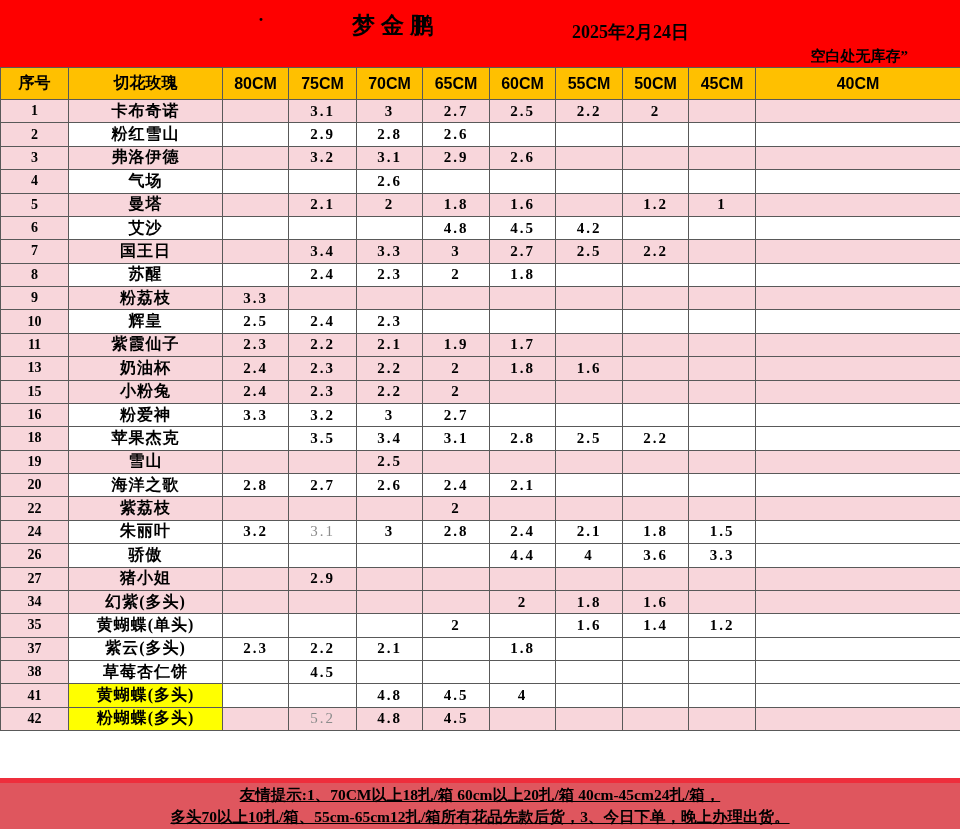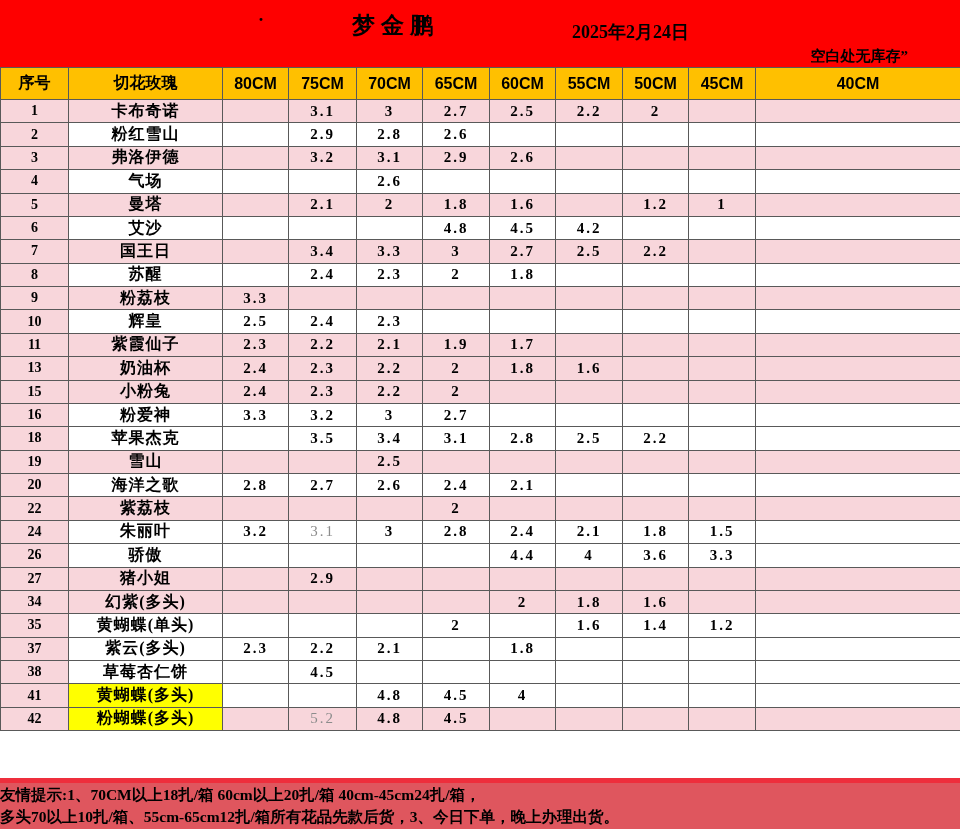--- a/index.html
+++ b/index.html
@@ -63,25 +63,26 @@
   tr.shade-white td.name-cell, tr.shade-white td.val-cell { background: #ffffff; }
   td.name-yellow { background: #ffff00 !important; }
   td.gray-val { color: #8c8c8c; font-weight: normal; }
 
   
   .footer {
     position: absolute; left: 0; bottom: 0;
     width: 100%; height: 51px;
     background: #df565e;
     border-top: 5px solid #ee2e3c;
-    color: #000; text-align: left;
+    color: #000; text-align: center;
     font-weight: bold;
     font-size: 15.5px;
     line-height: 22px;
     padding-top: 1px;
+    text-decoration: underline;
   }
 </style>
 </head>
 <body>
 
 <div id="screen">
 
   <div class="banner">
     <span class="mark">·</span>
     <span class="title">梦金鹏</span>

